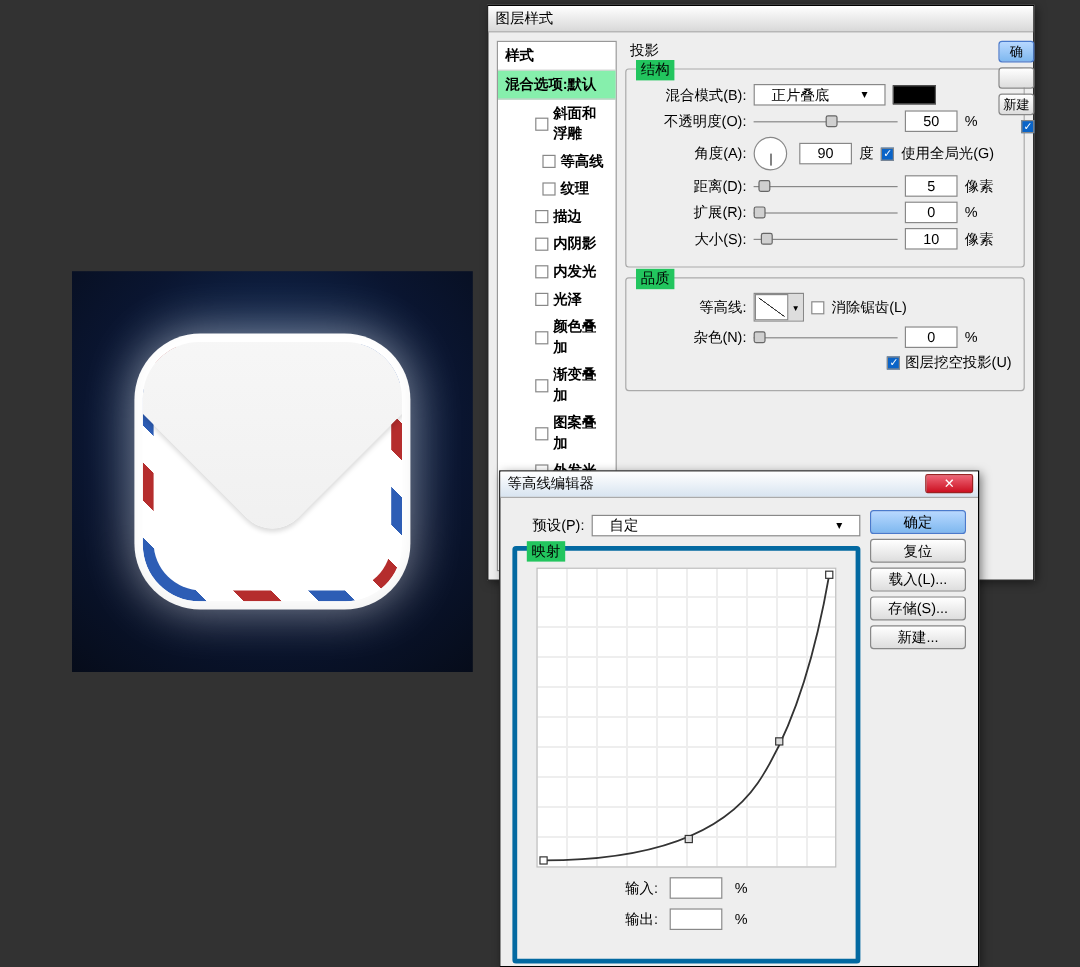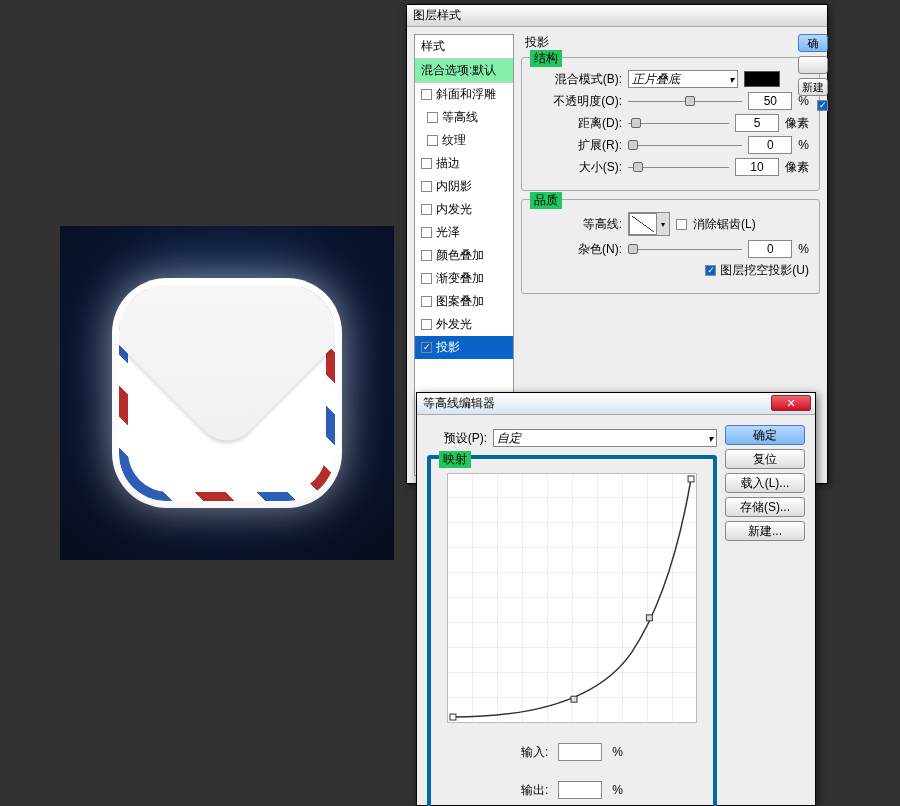--- a/index.html
+++ b/index.html
@@ -34,46 +34,46 @@
   background: linear-gradient(135deg, #fff 0%, #f0f0f0 100%);
   border-radius: 30px;
   box-shadow: 2px 2px 4px rgba(0,0,0,.15);
 }
 
 
 .dialog {
   position: absolute; background: #eee; border: 1px solid #000;
   box-shadow: 2px 2px 8px rgba(0,0,0,.5);
 }
-.dlg-main { left: 406px; top: 4px; width: 422px; height: 480px; }
+.dlg-main { left: 406px; top: 4px; width: 456px; height: 480px; }
 .titlebar {
   height: 22px; background: linear-gradient(#fff, #d8d8d8);
   border-bottom: 1px solid #aaa; display: flex; align-items: center; padding: 0 6px;
 }
 .dlg-body { display: flex; height: calc(100% - 22px); }
 .style-list {
-  width: 100px; border: 1px solid #999; margin: 7px 0 7px 7px; background: #fff;
+  width: 100px; border: 1px solid #999; margin: 7px 0 7px 7px; background: #fff; font-weight: bold;
 }
 .style-list-header { padding: 3px 6px; border-bottom: 1px solid #ccc; }
 .style-list-sub { padding: 3px 6px; background: #86efac; border-bottom: 1px solid #ccc; }
-.style-item { padding: 3px 6px; display: flex; align-items: center; gap: 4px; }
+.style-item { padding: 3px 6px; display: flex; align-items: center; gap: 4px; margin-left: 25px; }
 .style-item.indent { padding-left: 12px;}
 .style-item.selected { background: #0a64c8; color: #fff;}
 .chk { width: 11px; height: 11px; border: 1px solid #888; background: #fff; display: inline-block; flex-shrink:0;}
 .chk.on { background: #0a64c8; position: relative;}
 .chk.on::after { content:"✓"; color:#fff; position:absolute; font-size:9px; left:1px; top:-1px;}
 
 .settings { flex:1; padding: 7px; position: relative;}
 .fieldset { border: 1px solid #aaa; border-radius: 3px; margin-bottom: 8px; padding: 8px 10px 10px; position: relative;}
 .legend { position: absolute; top: -8px; left: 8px; background: #22c55e; padding: 0 4px;}
 .row { display: flex; align-items: center; margin: 4px 0; gap: 6px;}
 .row label { width: 90px; text-align: right;}
 .input-text { height: 18px; border: 1px solid #888; background: #fff; padding: 0 3px;}
 .num { width: 44px; text-align: center;}
-.dropdown { width: 110px; display:flex; justify-content:space-between; align-items:center; padding:0 3px;font-style:italic;}
+.dropdown { width: 110px; display:flex; justify-content:space-between; align-items:center; padding:0 14px;}
 .dropdown::after { content:"▾"; font-size:10px;}
 .color-swatch { width: 36px; height: 16px; border: 1px solid #555; background: #000;}
 .slider { flex:1; height: 14px; position: relative; max-width: 120px;}
 .slider::before { content:""; position:absolute; left:0; right:0; top:7px; height:1px; background:#888;}
 .slider-thumb { position:absolute; top:2px; width:10px; height:10px; background:#d0d0d0; border:1px solid #666; border-radius:2px;}
 .angle-dial { width: 28px; height: 28px; border:1px solid #888; border-radius:50%; background:#fff; position:relative; margin-right:4px;}
 .angle-dial::after { content:""; position:absolute; left:50%; top:50%; width:1px; height:10px; background:#333; transform-origin: top; transform: rotate(0deg);}
 .contour-thumb { width: 28px; height: 22px; border:1px solid #888; background:#fff; position:relative; display:inline-block;}
 .contour-thumb::after { content:""; position:absolute; left:2px; bottom:2px; right:2px; top:2px;
   background: linear-gradient(to top right, transparent 48%, #333 49%, #333 51%, transparent 52%);}
@@ -93,21 +93,21 @@
 .contour-left { flex:1;}
 .contour-right { width: 80px; display:flex; flex-direction:column; gap:0;}
 .curve-area { border:4px solid #0369a1; border-radius:3px; padding:8px 10px 24px; position:relative;}
 .curve-canvas { width: 250px; height: 250px; border:1px solid #bbb; background:
   repeating-linear-gradient(0deg, transparent 0 24px, #eee 24px 25px),
   repeating-linear-gradient(90deg, transparent 0 24px, #eee 24px 25px),
   #fff;
   position:relative; margin: 6px auto 0;
 }
 .curve-canvas svg { position:absolute; inset:0; width:100%; height:100%;}
-.io-row { display:flex; align-items:center; gap:10px; margin-top:20px; justify-content:center;}
+.io-row { display:flex; align-items:center; gap:10px; margin-top:8px; justify-content:center;}
 </style>
 </head>
 <body>
 
 <div class="preview">
   <div class="envelope-outer">
     <div class="envelope-border">
       <div class="airmail"></div>
       <div class="envelope-inner">
         <div class="flap"></div>
@@ -188,20 +188,28 @@
             </div>
           <div class="color-swatch" title="#000000"></div>
         </div>
         <div class="row">
           <label>不透明度(O):</label>
           <div class="slider">
               <div class="slider-thumb" style="left:50%"></div>
             </div>
           <input class="input-text num" value="50" style="">
           <span>%</span>
+        </div>
+        <div class="row">
+          <label>角度(A):</label>
+          <div class="angle-dial"></div>
+          <input class="input-text num" value="90" style="">
+          <span>度</span>
+          <span class="chk on"></span>
+          <span>使用全局光(G)</span>
         </div>
         <div class="row">
           <label>距离(D):</label>
           <div class="slider">
               <div class="slider-thumb" style="left:3%"></div>
             </div>
           <input class="input-text num" value="5" style="">
           <span>像素</span>
         </div>
         <div class="row">

